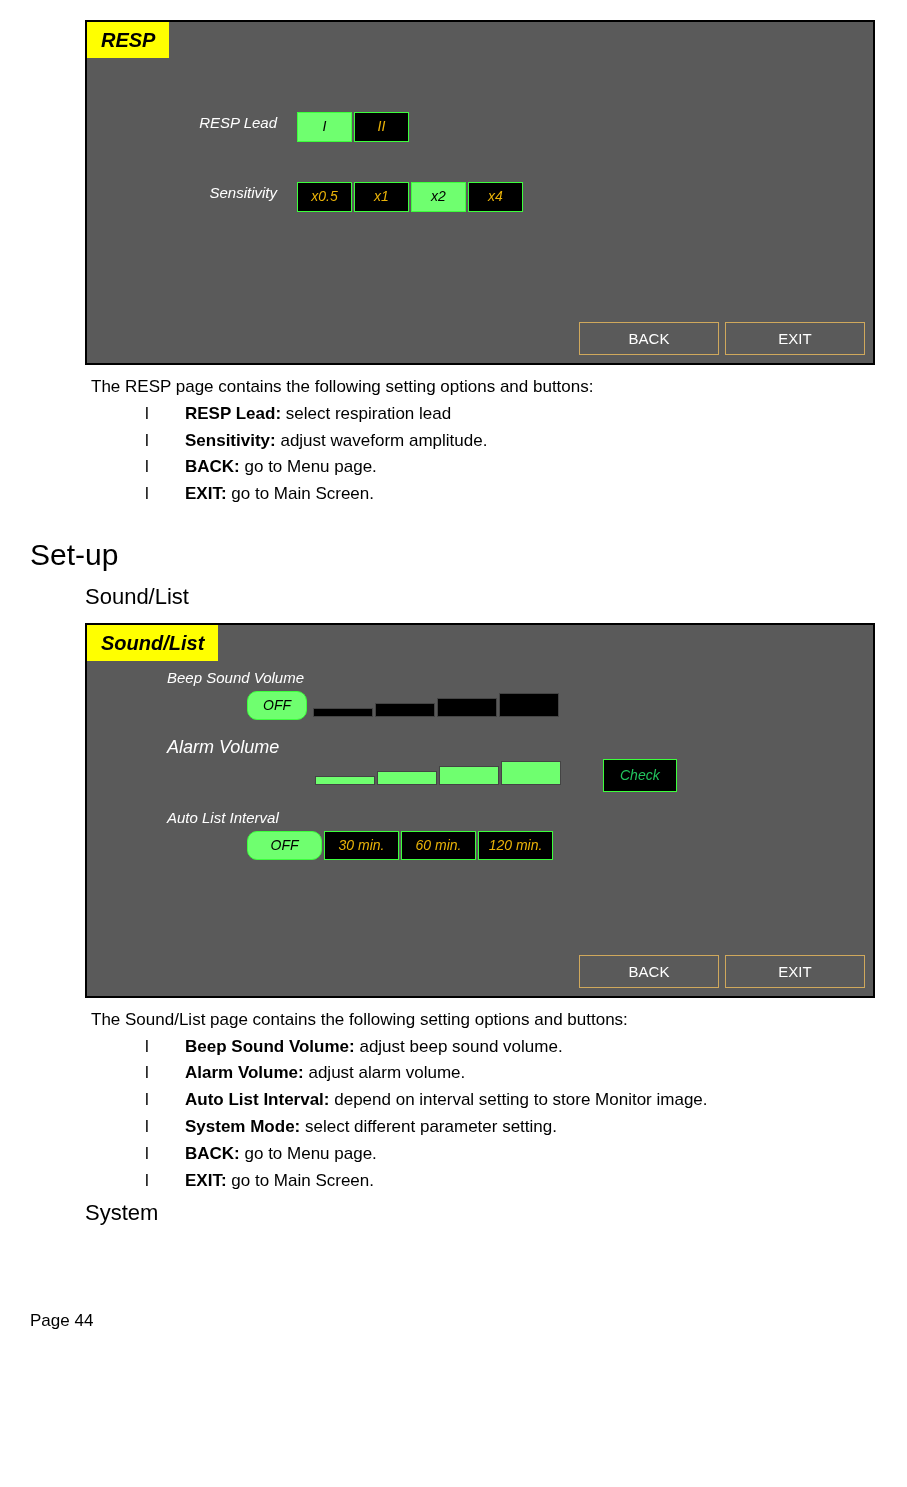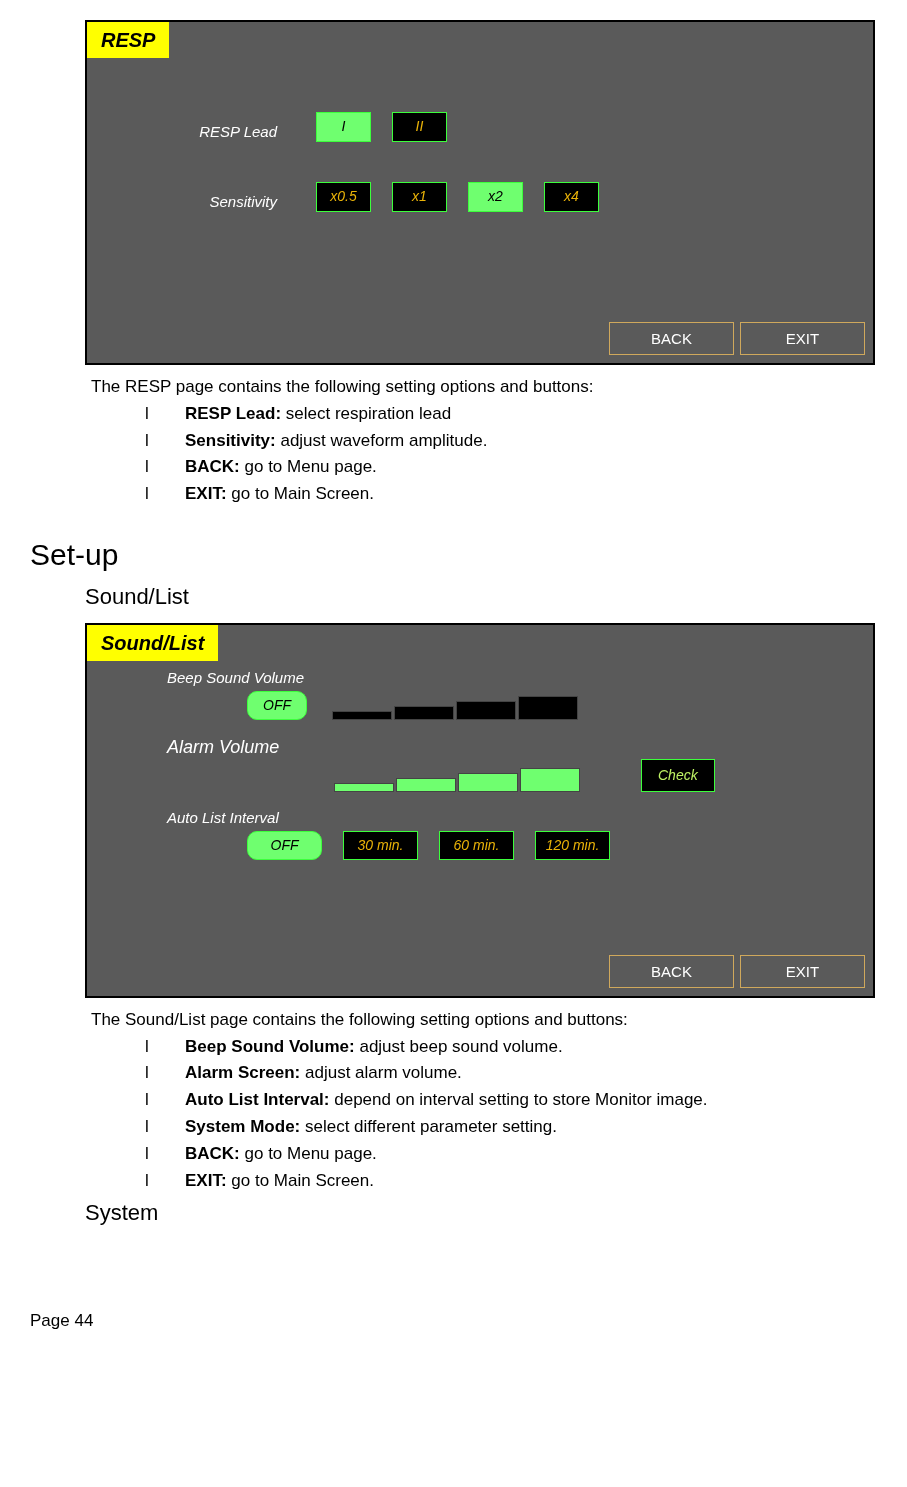--- a/index.html
+++ b/index.html
@@ -27,24 +27,23 @@
     top: 0; left: 0;
     background: #ffff00;
     color: #000;
     font-weight: bold;
     font-size: 20px;
     padding: 4px 14px;
     font-style: italic;
   }
   .screen-row {
     display: flex;
-    align-items: flex-end;
+    align-items: flex-start;
     color: #fff;
     font-size: 15px;
-    gap: 19px;
   }
   .row-label { width: 130px; text-align: right; padding-right: 20px; font-style: italic; }
   .btn {
     border: 1px solid #3cff3c;
     color: #eab308;
     background: #000;
     padding: 4px 0;
     min-width: 55px;
     text-align: center;
     font-size: 14px;
@@ -58,40 +57,40 @@
     position: absolute;
     bottom: 8px; right: 8px;
     display: flex;
     gap: 6px;
   }
   .nav-btn {
     border: 1px solid #cfa85c;
     color: #fff;
     background: transparent;
     padding: 5px 0;
-    width: 125px;
+    width: 140px;
     text-align: center;
     font-size: 15px;
   }
   .ramp {
     display: flex;
     align-items: flex-end;
     height: 26px;
     margin-left: 4px;
   }
   .ramp .seg {
     border: 1px solid #444;
     margin-right: 2px;
     background: #000;
   }
   .ramp .seg.on { background: #6fff6f; }
   .check-btn {
     border: 1px solid #3cff3c;
     background: #000;
-    color: #bef264;
+    color: #22c55e;
     padding: 6px 16px;
     font-size: 14px;
     margin-left: 40px;
     font-style: italic;
   }
 
   .doc-text { margin-left: 61px; max-width: 720px; margin-top: 6px; }
   .bullet-list { margin-left: 115px; max-width: 720px; }
   .bullet-row { display: flex; margin: 3px 0; }
   .bullet-mark { width: 40px; }
@@ -191,21 +190,21 @@
 </div>
 
 <div class="doc-text">The Sound/List page contains the following setting options and buttons:</div>
 <div class="bullet-list" id="sound-bullets">
     <div class="bullet-row">
       <div class="bullet-mark">l</div>
       <div class="bullet-body"><span class="bold">Beep Sound Volume:</span><span> adjust beep sound volume.</span></div>
     </div>
     <div class="bullet-row">
       <div class="bullet-mark">l</div>
-      <div class="bullet-body"><span class="bold">Alarm Screen:</span><span> adjust alarm volume.</span></div>
+      <div class="bullet-body"><span class="bold">Alarm Volume:</span><span> adjust alarm volume.</span></div>
     </div>
     <div class="bullet-row">
       <div class="bullet-mark">l</div>
       <div class="bullet-body"><span class="bold">Auto List Interval:</span><span> depend on interval setting to store Monitor image.</span></div>
     </div>
     <div class="bullet-row">
       <div class="bullet-mark">l</div>
       <div class="bullet-body"><span class="bold">System Mode:</span><span> select different parameter setting.</span></div>
     </div>
     <div class="bullet-row">

